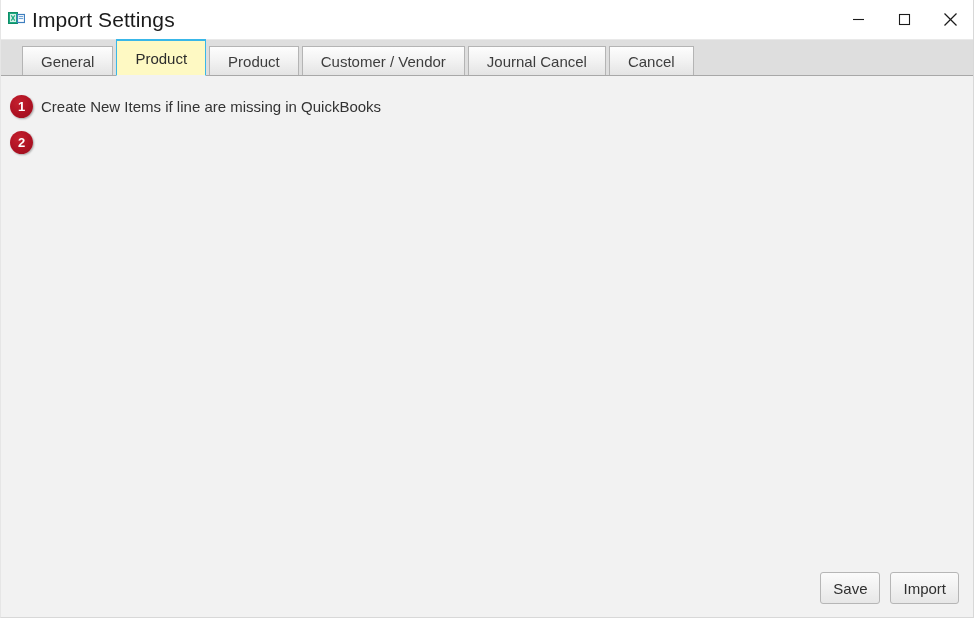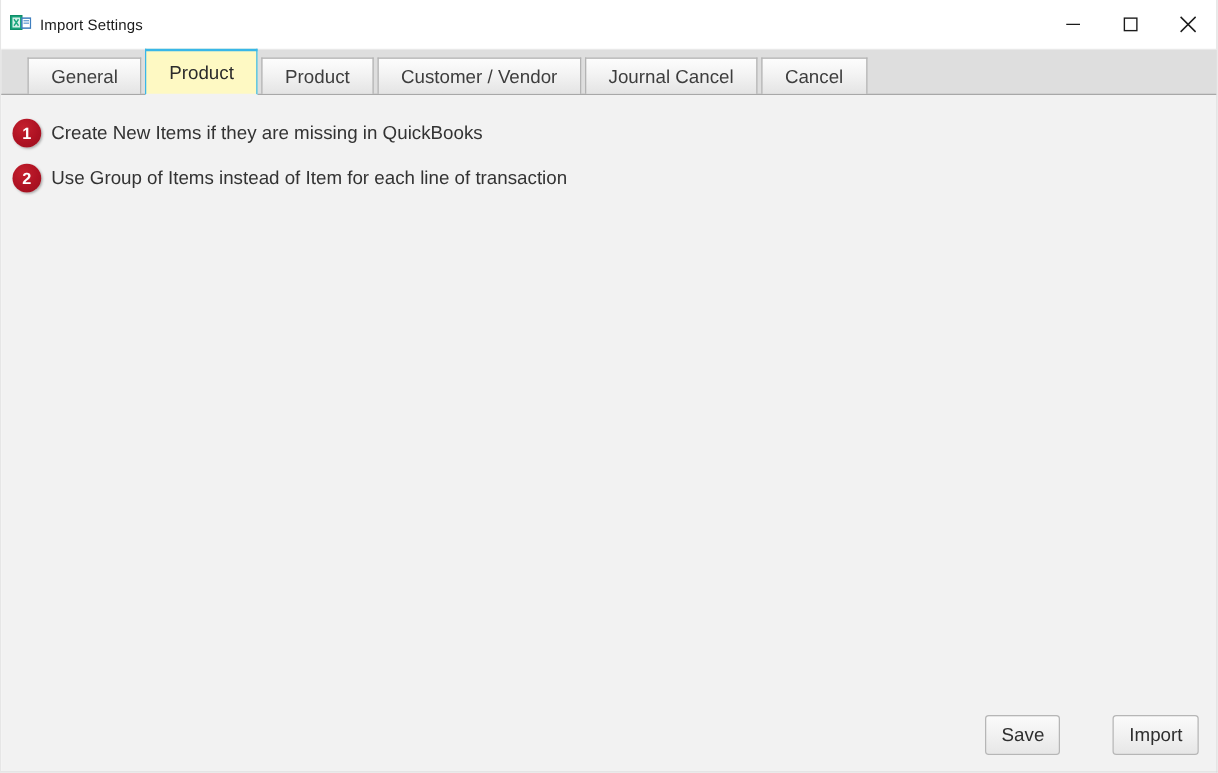--- a/index.html
+++ b/index.html
@@ -39,21 +39,21 @@
   }
   .title-icon {
     width: 17px;
     height: 17px;
     margin-left: 7px;
     margin-right: 7px;
     flex: 0 0 17px;
     position: relative;
   }
   .title-text {
-    font-size: 12px;
+    font-size: 21px;
     color: #1b1b1b;
     letter-spacing: 0.1px;
     white-space: nowrap;
   }
   .win-controls {
     position: absolute;
     right: 0;
     top: 0;
     height: 39px;
     display: flex;
@@ -146,21 +146,20 @@
     white-space: nowrap;
   }
 
   
   .footer {
     position: absolute;
     right: 14px;
     bottom: 13px;
     display: flex;
     align-items: center;
-    gap: 32px;
   }
   .btn {
     min-width: 58px;
     height: 32px;
     box-sizing: border-box;
     padding: 0 12px;
     margin-left: 10px;
     font-size: 15px;
     color: #2f2f2f;
     font-family: "Liberation Sans", sans-serif;
@@ -228,26 +227,25 @@
     </div>
     <div class="tab">
       <span>Cancel</span>
     </div>
   </div>
 
   <div class="content">
 
     <div class="option-row">
       <span class="badge">1</span>
-      <span class="option-label">Create New Items if they are missing in QuickBooks</span>
+      <span class="option-label">Create New Items if line are missing in QuickBooks</span>
     </div>
 
     <div class="option-row">
       <span class="badge">2</span>
-      <span class="option-label">Use Group of Items instead of Item for each line of transaction</span>
     </div>
 
     <div class="footer">
       <button class="btn">Save</button>
       <button class="btn">Import</button>
     </div>
 
   </div>
 </div>
 

